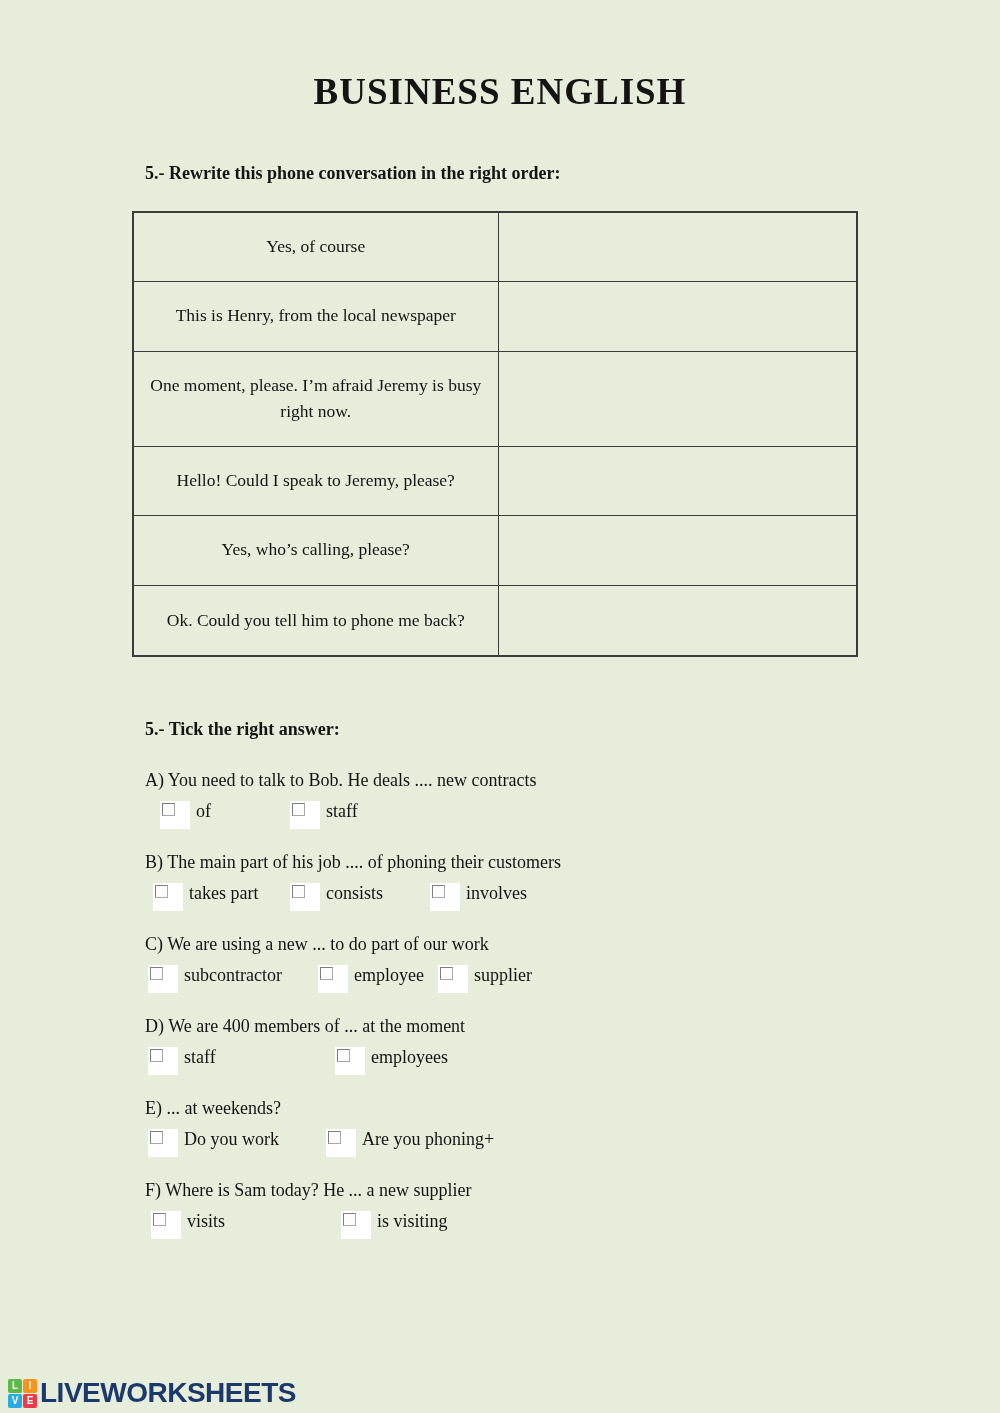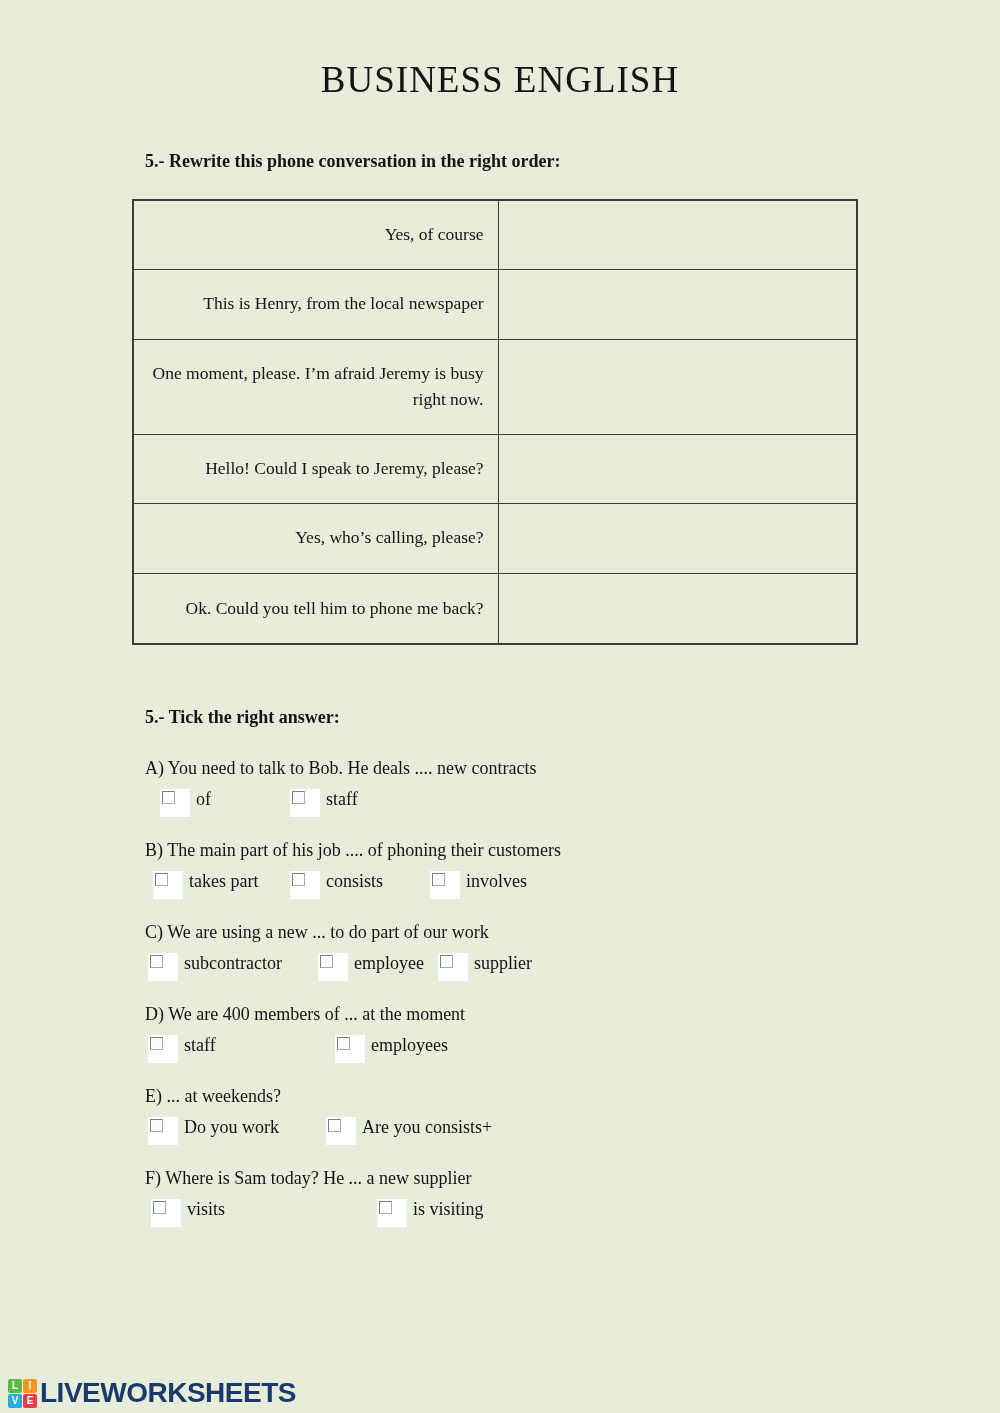--- a/index.html
+++ b/index.html
@@ -7,39 +7,39 @@
     position:relative;
     width:1000px;height:1413px;
     background:#e6edda;
     font-family:"Liberation Serif","DejaVu Serif",serif;
     color:#141414;
     overflow:hidden;
     box-sizing:border-box;
     padding-top:58px;
   }
   .title{
-    margin:0;text-align:center;
-    font-size:37px;font-weight:normal;letter-spacing:1px;
+    margin:12px;text-align:center;
+    font-size:37px;font-weight:bold;letter-spacing:1px;
   }
   .section-heading{
     margin:0 0 0 145px;
     font-size:18px;font-weight:bold;
   }
   .heading-4{margin-top:50px;}
   .heading-5{margin-top:62px;}
   
   .convo-table{
     margin:27px 0 0 132px;
     border-collapse:collapse;
     width:726px;
     table-layout:fixed;
   }
   .convo-table td{
     border:1px solid #3c3c3c;
-    text-align:right;vertical-align:middle;
+    text-align:center;vertical-align:middle;
     font-size:17.5px;line-height:1.45;
     padding:16px 14px;
     box-sizing:border-box;
   }
   .convo-table{border:2px solid #3c3c3c;}
   .col-phrase{width:365px;}
   .r-h69{height:69px;}
   .r-h70{height:70px;}
   .r-h95{height:95px;}
   .r-h71{height:71px;}
@@ -61,21 +61,21 @@
     border-top-color:#7e7e7e;border-left-color:#7e7e7e;
     cursor:pointer;
   }
   .optlabel{font-size:18px;margin-left:6px;padding-bottom:1px;white-space:nowrap;}
   
   .opts-a{padding-left:15px;} .opts-a .opt:nth-child(1){width:130px;}
   .opts-b{padding-left:8px;}  .opts-b .opt:nth-child(1){width:137px;} .opts-b .opt:nth-child(2){width:140px;}
   .opts-c{padding-left:3px;}  .opts-c .opt:nth-child(1){width:170px;} .opts-c .opt:nth-child(2){width:120px;}
   .opts-d{padding-left:3px;}  .opts-d .opt:nth-child(1){width:187px;}
   .opts-e{padding-left:3px;}  .opts-e .opt:nth-child(1){width:178px;}
-  .opts-f{padding-left:6px;gap:36px;}    .opts-f .opt:nth-child(1){width:190px;}
+  .opts-f{padding-left:6px;}    .opts-f .opt:nth-child(1){width:190px;}
   
   .footer{
     position:absolute;left:8px;bottom:4px;
     display:flex;align-items:center;
   }
   .logo-grid{
     display:grid;grid-template-columns:14px 14px;grid-template-rows:14px 14px;
     gap:1px;margin-right:3px;flex:none;
   }
   .logo-sq{
@@ -222,21 +222,21 @@
         <div class="opt">
           <span class="cbwrap">
               <input type="checkbox" class="cb" style="">
             </span>
           <span class="optlabel">Do you work</span>
         </div>
         <div class="opt">
           <span class="cbwrap">
               <input type="checkbox" class="cb" style="">
             </span>
-          <span class="optlabel">Are you consists+</span>
+          <span class="optlabel">Are you phoning+</span>
         </div>
       </div>
     </div>
 
     <div class="qblock">
       <p class="qtext">F) Where is Sam today? He ... a new supplier</p>
       <div class="opts opts-f">
         <div class="opt">
           <span class="cbwrap">
               <input type="checkbox" class="cb" style="">

